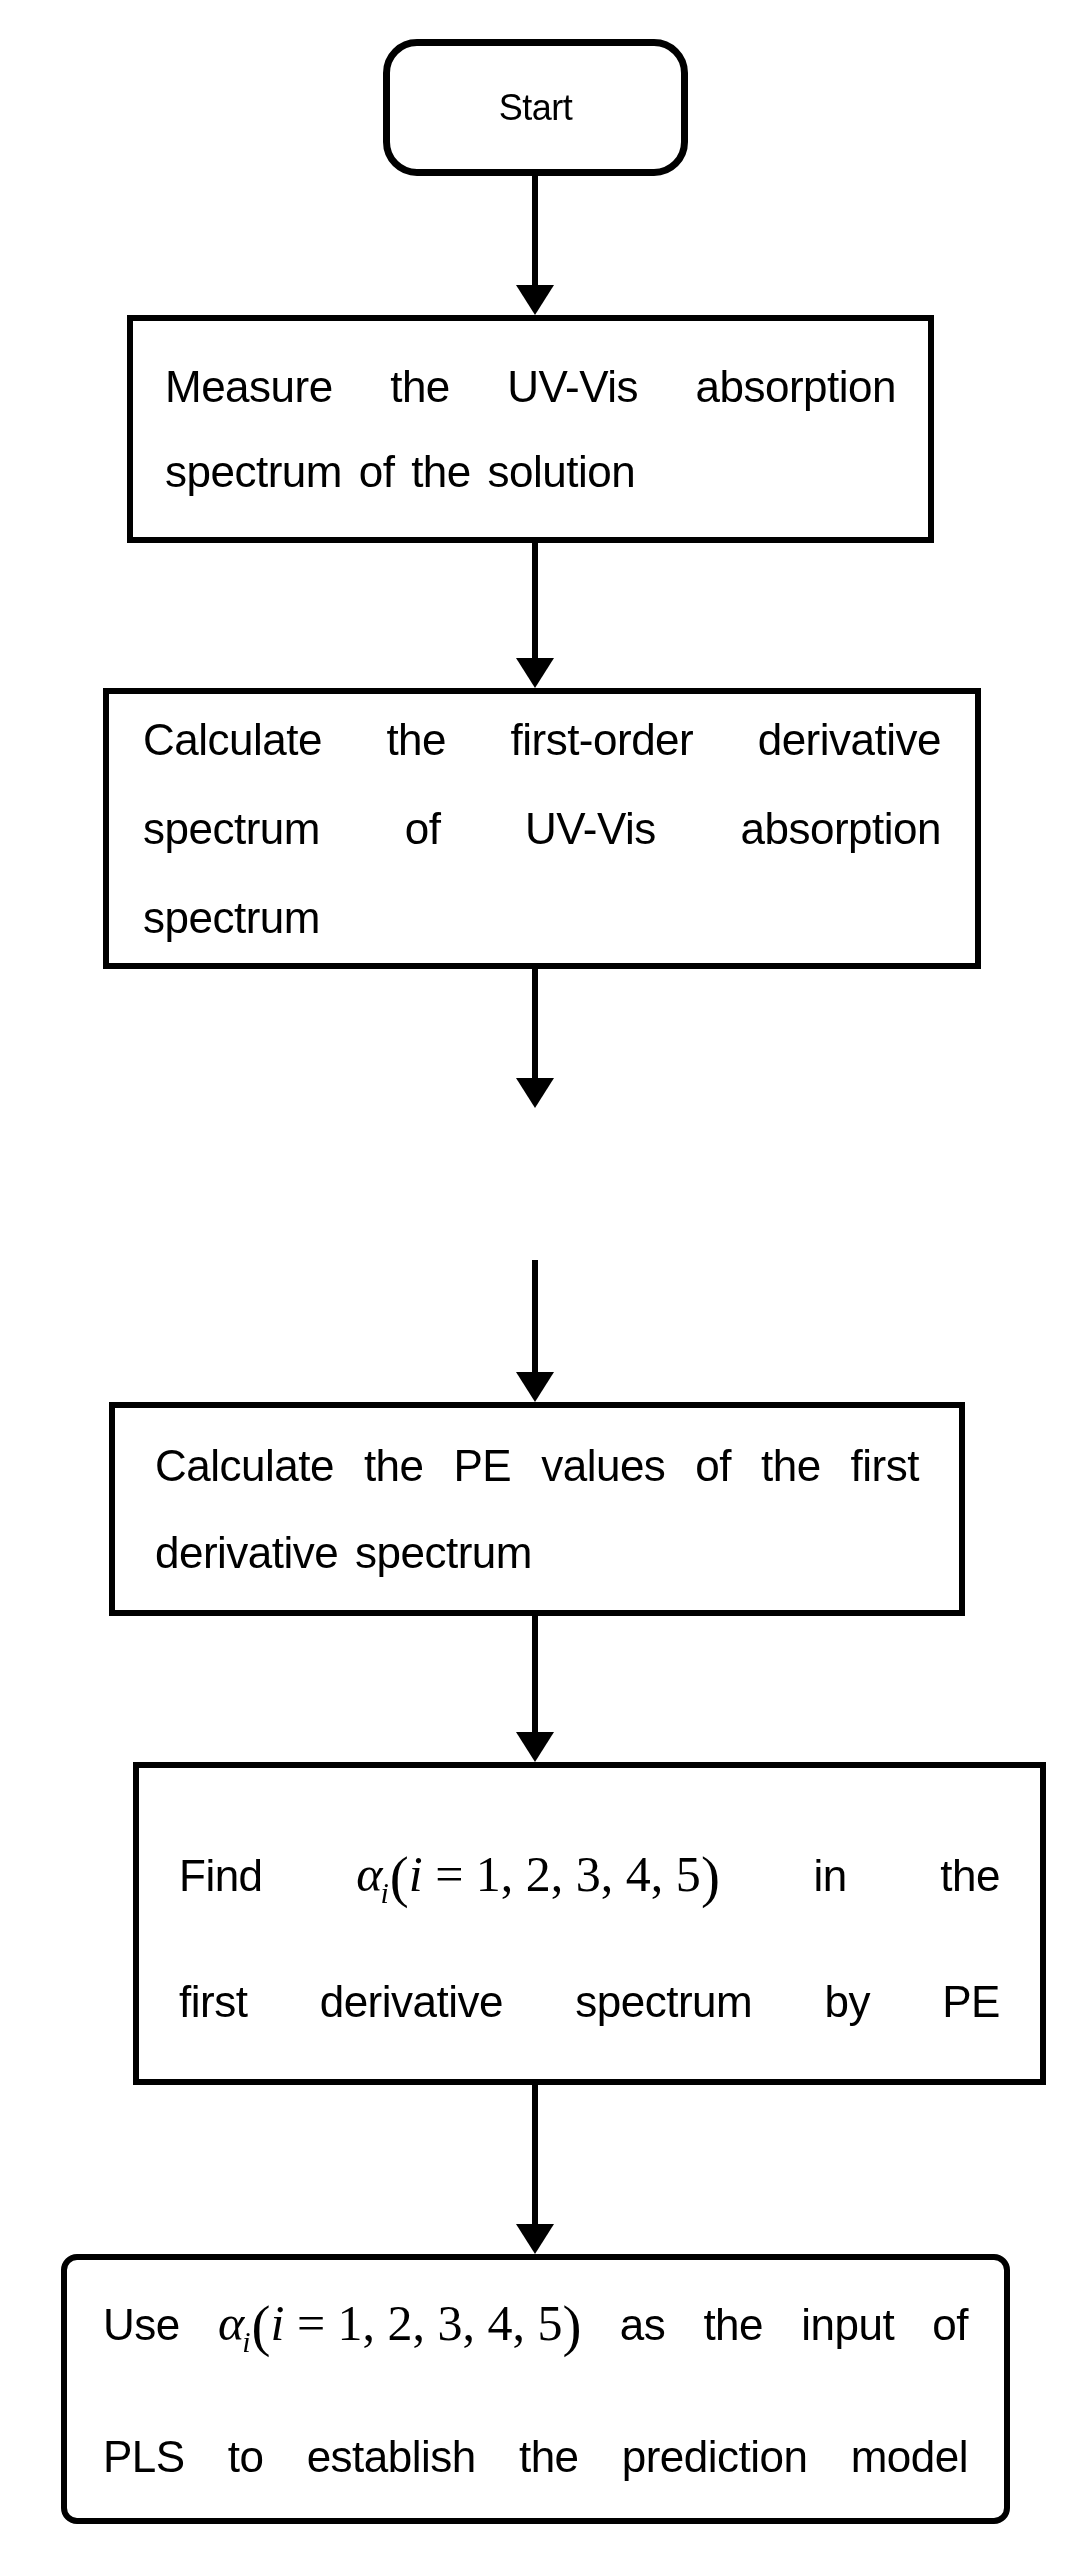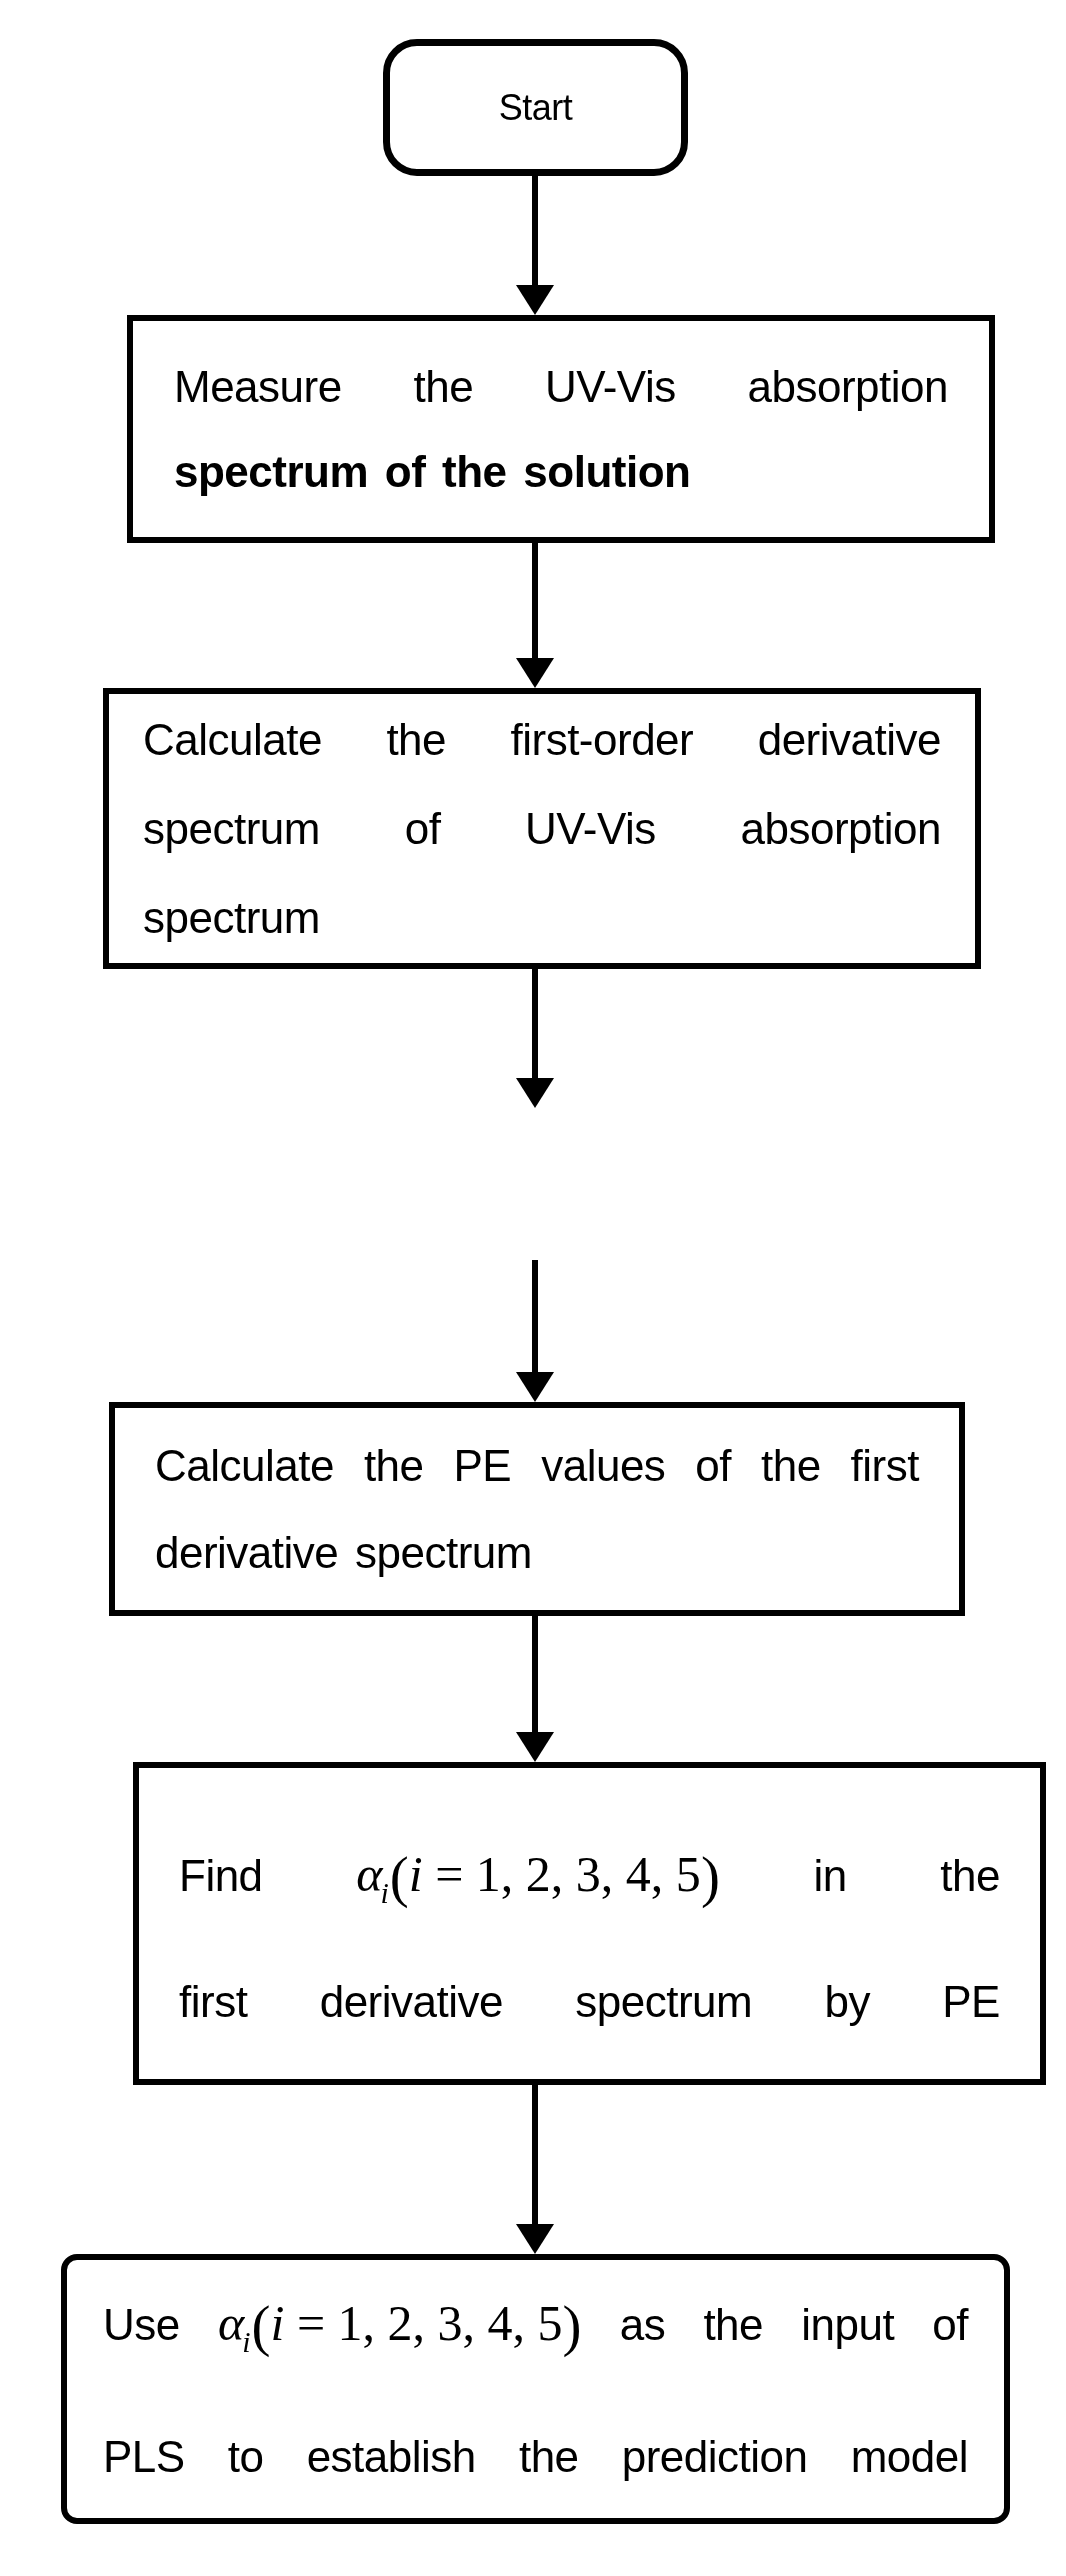--- a/index.html
+++ b/index.html
@@ -53,31 +53,31 @@
     position: absolute;
     border: 6px solid #000;
     background: #fff;
     box-sizing: border-box;
     display: flex; flex-direction: column; justify-content: center;
     font-size: 44px;
     line-height: 1.12;
     letter-spacing: -0.5px;
     color: #000;
   }
-  .s0 { left: 127px; top: 315px;  width: 868px; height: 228px; padding: 0 41px; }
+  .s0 { left: 127px; top: 315px;  width: 807px; height: 228px; padding: 0 32px; }
   .s1 { left: 103px; top: 688px;  width: 878px; height: 281px; padding: 0 34px; }
   .s2 { left: 87px;  top: 1108px; width: 911px; height: 153px; padding: 0 40px; }
   .s3 { left: 109px; top: 1402px; width: 856px; height: 214px; padding: 0 40px; }
   .s4 { left: 133px; top: 1762px; width: 913px; height: 323px; padding: 28px 40px 0 40px; }
   .s5 { left: 61px;  top: 2254px; width: 949px; height: 270px; padding: 0 36px; border-radius: 16px; }
 
   .line { white-space: nowrap; }
   .line.stretch { display: flex; justify-content: space-between; align-items: baseline; }
 
-  .s0 .line + .line { margin-top: 36px; font-weight: bold; }
+  .s0 .line + .line { margin-top: 36px; }
   .s1 .line + .line { margin-top: 40px; }
   .s3 .line + .line { margin-top: 38px; }
   .s4 .line + .line { margin-top: 69px; }
   .s5 .line + .line { margin-top: 75px; justify-content: space-between; }
 
   
   .s0 .ln1 { word-spacing: 5px; }
   .s2 .ln0 { word-spacing: 28px; }
   .s3 .ln1 { word-spacing: 5px; }
 

